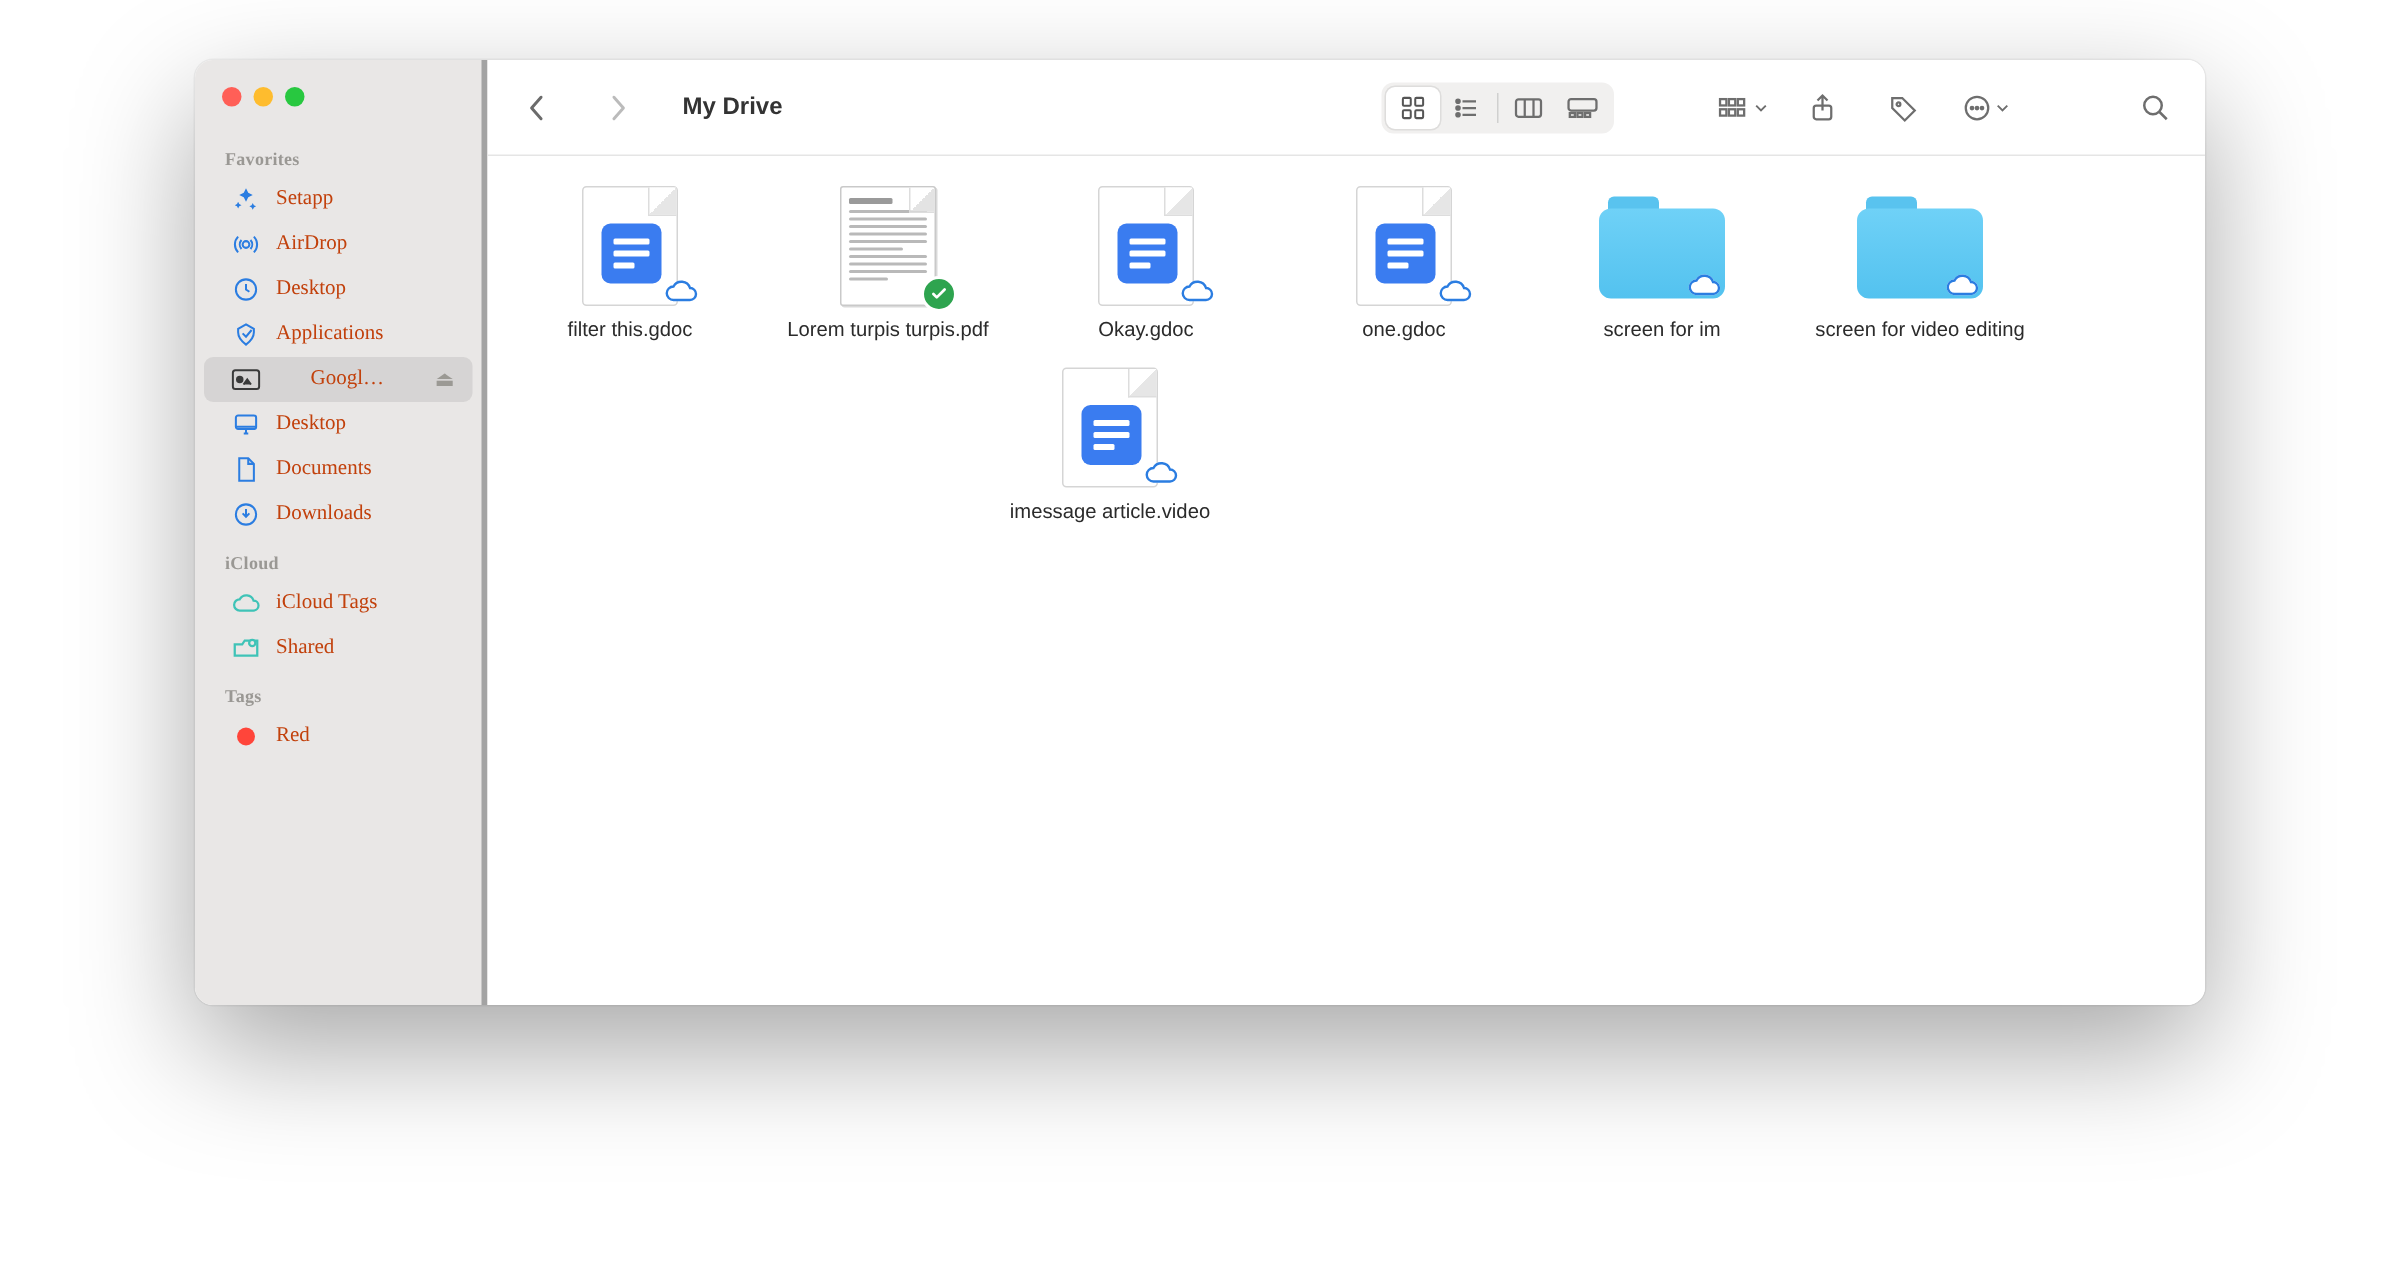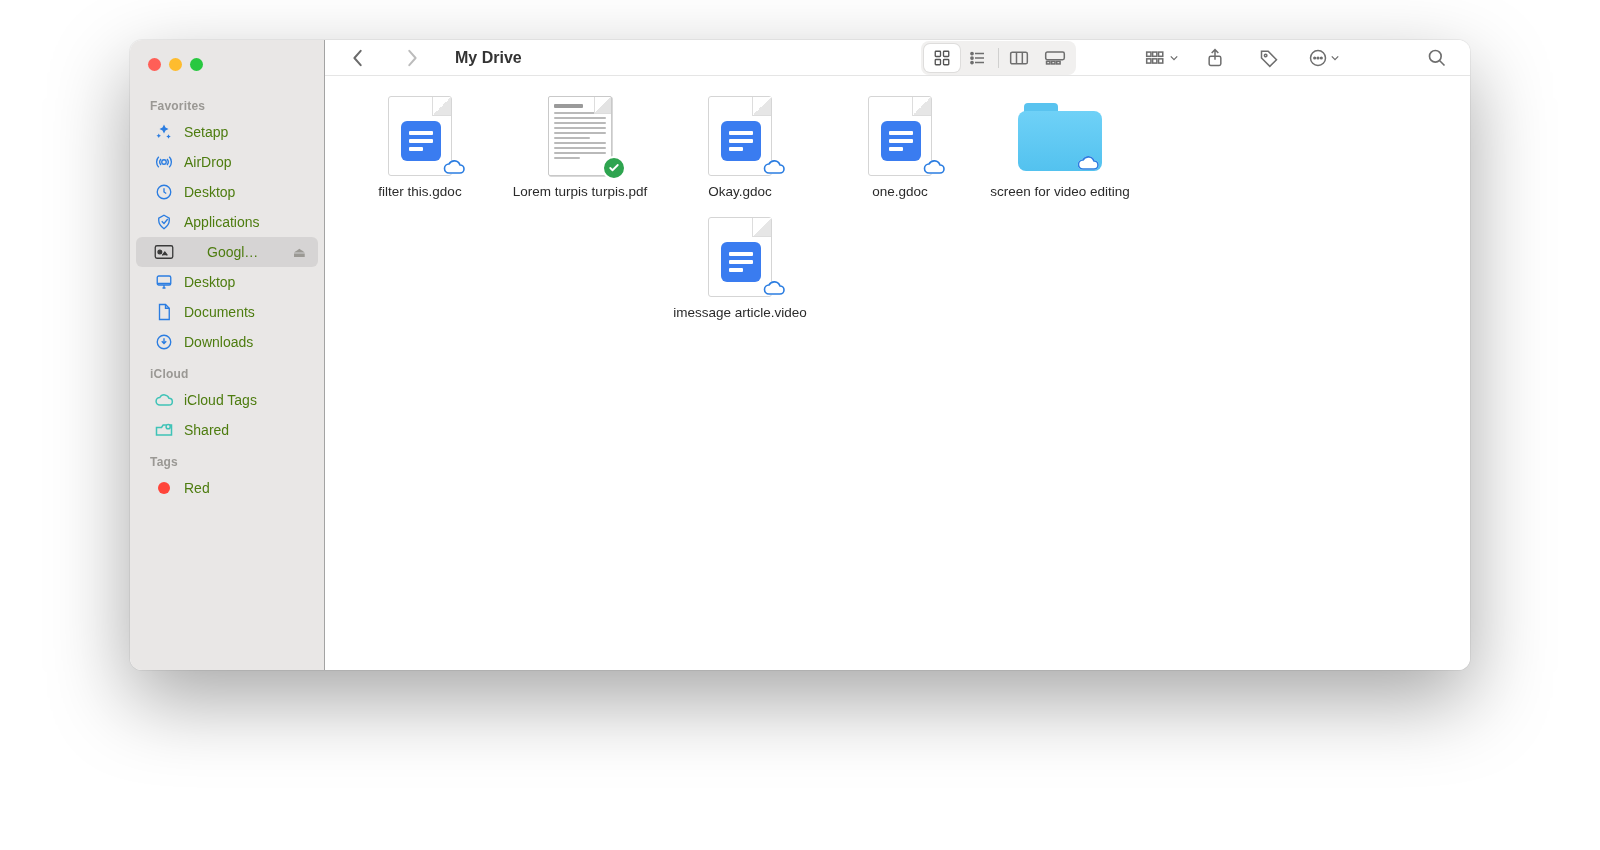--- a/index.html
+++ b/index.html
@@ -15,48 +15,49 @@
     background: #fff;
     border-radius: 12px;
     box-shadow: 0 30px 80px rgba(0,0,0,.35), 0 0 0 1px rgba(0,0,0,.05);
     display: flex;
     overflow: hidden;
   }
   
   .sidebar {
     width: 195px; flex: 0 0 195px;
     background: #e9e7e6;
-    border-right: 1px solid #a3a3a3;
+    border-right: 4px solid #a3a3a3;
     padding-top: 18px;
     font-size: 14px;
     color: #3a3a3a;
+    font-family: Liberation Serif, serif;
   }
   .traffic { display: flex; gap: 8px; padding: 0 0 18px 18px; }
   .dot { width: 13px; height: 13px; border-radius: 50%; }
   .dot.r{background:#ff5f57;} .dot.y{background:#febc2e;} .dot.g{background:#28c840;}
   .section-label {
     font-size: 12px; color: #9a9894; font-weight: 600;
     padding: 10px 0 4px 20px; letter-spacing: .2px;
   }
   .side-item {
     display: flex; align-items: center; gap: 10px;
     padding: 5px 12px 5px 18px;
     cursor: default;
     border-radius: 6px;
     margin: 0 6px;
   }
-  .side-item .txt { flex: 1; font-size: 14px; color: #4d7c0f; white-space: nowrap; overflow:hidden; text-overflow:ellipsis;}
+  .side-item .txt { flex: 1; font-size: 14px; color: #c2410c; white-space: nowrap; overflow:hidden; text-overflow:ellipsis;}
   .side-item .ic { width: 20px; height: 20px; display:flex; align-items:center; justify-content:center; color:#2b7de1;}
   .side-item.selected { background: rgba(0,0,0,.08); gap: 33px; }
   .eject { color:#9b9994; font-size:14px; }
   .tag-dot { width:12px;height:12px;border-radius:50%; }
   
   .main { flex: 1; display:flex; flex-direction:column; background:#fff; }
   .toolbar {
-    height: 36px; display:flex; align-items:center;
+    height: 64px; display:flex; align-items:center;
     padding: 0 16px; gap: 20px;
     border-bottom: 1px solid #e5e5e5;
   }
   .tbtn {
     width: 34px; height: 30px; border-radius:6px;
     display:flex;align-items:center;justify-content:center;
     color:#6e6e6e; cursor:default;
   }
   .tbtn svg{display:block;}
   .title { font-size:16px; font-weight:600; color:#333; margin-left:6px; margin-right:auto;}
@@ -349,21 +350,21 @@
 
       <div class="tbtn">
         <svg width="20" height="20" viewBox="0 0 24 24" fill="none" stroke="#6e6e6e" stroke-width="2">
             <circle cx="10" cy="10" r="7"></circle>
             <path d="M21 21l-6-6"></path>
           </svg>
       </div>
     </div>
 
     <div class="content">
-      <div style="width:100%;display:flex;gap:10px">
+      <div style="width:100%;display:flex;gap:22px">
         <div class="item">
           <div class="thumb">
             <div class="gdoc-page">
                 <div class="gdoc-badge">
                   <span></span>
                   <span></span>
                   <span></span>
                 </div>
               </div>
             <span class="cloud"><svg width="24" height="18" viewBox="0 0 24 16">
@@ -422,31 +423,43 @@
                   <span></span>
                 </div>
               </div>
             <span class="cloud"><svg width="24" height="18" viewBox="0 0 24 16">
                   <path d="M7 14h11a4 4 0 0 0 0-8 6 6 0 0 0-11-1A4 4 0 0 0 7 14z" fill="#fff" stroke="#2b7de1" stroke-width="1.6"></path>
                 </svg></span>
           </div>
           <div class="filename">one.gdoc</div>
         </div>
 
-
         <div class="item">
           <div class="thumb">
             <div class="folder">
                 <div class="tab"></div>
                 <div class="body"></div>
               </div>
             <span class="cloud" style="right:2px;bottom:2px"><svg width="24" height="18" viewBox="0 0 24 16">
                   <path d="M7 14h11a4 4 0 0 0 0-8 6 6 0 0 0-11-1A4 4 0 0 0 7 14z" fill="#fff" stroke="#2b7de1" stroke-width="1.6"></path>
                 </svg></span>
           </div>
+          <div class="filename">screen for im</div>
+        </div>
+
+        <div class="item">
+          <div class="thumb">
+            <div class="folder">
+                <div class="tab"></div>
+                <div class="body"></div>
+              </div>
+            <span class="cloud" style="right:2px;bottom:2px"><svg width="24" height="18" viewBox="0 0 24 16">
+                  <path d="M7 14h11a4 4 0 0 0 0-8 6 6 0 0 0-11-1A4 4 0 0 0 7 14z" fill="#fff" stroke="#2b7de1" stroke-width="1.6"></path>
+                </svg></span>
+          </div>
           <div class="filename">screen for video editing</div>
         </div>
       </div>
 
       <div style="width:100%;display:flex;gap:10px">
         <div class="item" style="visibility:hidden"></div>
         <div class="item" style="visibility:hidden"></div>
         <div class="item">
           <div class="thumb">
             <div class="gdoc-page">

